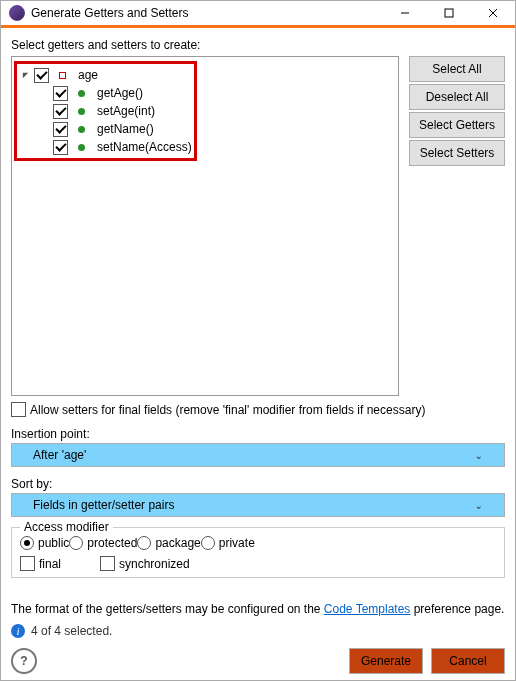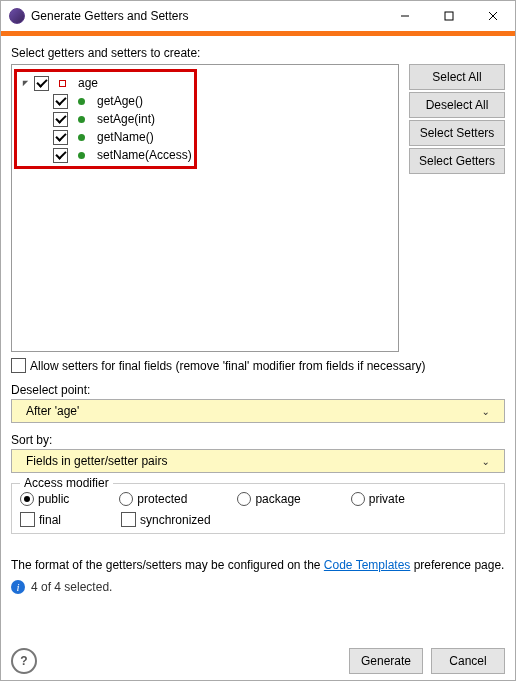--- a/index.html
+++ b/index.html
@@ -1,57 +1,57 @@
 <!DOCTYPE html>
 <html><head>
 <meta charset="utf-8">
 <style>
 html,body{margin:0;padding:0;font-family:"Segoe UI",Tahoma,sans-serif;font-size:12px;color:#000;background:#fff}
 .window{width:516px;height:681px;border:1px solid #aaa;box-sizing:border-box;display:flex;flex-direction:column}
-.titlebar{height:30px;display:flex;align-items:center;padding:0 0 0 8px;border-bottom:5px solid #f97316}
+.titlebar{height:30px;display:flex;align-items:center;padding:0 0 0 8px;border-bottom:3px solid #f97316}
 .titlebar .ico{width:14px;height:14px;border:1px solid #5a3b8a;border-radius:50%;margin-right:6px;position:relative;background:linear-gradient(135deg,#6b4da8,#3b245c)}
 .titlebar .title{flex:1}
 .winbtns{display:flex;height:100%}
 .winbtn{width:44px;display:flex;align-items:center;justify-content:center;color:#333}
 .winbtn svg{width:10px;height:10px}
 .content{padding:10px 10px 6px 10px;display:flex;flex-direction:column;flex:1;box-sizing:border-box}
 .toprow{display:flex;gap:10px;margin-top:4px}
 .treewrap{flex:1}
-.treebox{border:1px solid #999;height:288px;overflow:auto;background:#fff;padding:4px 2px 2px 2px;box-sizing:border-box}
+.treebox{border:1px solid #999;height:340px;overflow:auto;background:#fff;padding:4px 2px 2px 2px;box-sizing:border-box}
 .hl{border:3px solid #d30000;padding:2px;display:inline-block}
 .node{display:flex;align-items:center;height:18px;gap:3px;white-space:nowrap}
 .arrow{width:12px;display:inline-flex;justify-content:center;color:#555}
 .cb{width:13px;height:13px;border:1px solid #555;display:inline-flex;align-items:center;justify-content:center;background:#fff}
 .cb.on::after{content:"";width:8px;height:4px;border-left:2px solid #000;border-bottom:2px solid #000;transform:rotate(-45deg);margin-top:-3px}
 .sq{width:7px;height:7px;display:inline-block;box-sizing:border-box}
 .sq.red{border:1px solid #c00}
 .sq.grn{background:#2a912a;border-radius:50%}
 .nlabel{color:#000}
 .child{margin-left:34px}
 .btncol{display:flex;flex-direction:column;gap:2px;width:96px}
 .btn{border:1px solid #adadad;background:#e1e1e1;height:24px;display:flex;align-items:center;justify-content:center;font-size:12px;cursor:default}
 .row{display:flex;align-items:center;gap:4px;margin-top:6px}
 .lbl{margin-top:10px;margin-bottom:2px}
-.combo{border:1px solid #adadad;background:#fef9c3;height:22px;display:flex;align-items:center;padding:0 14px;justify-content:space-between}
+.combo{border:1px solid #adadad;background:#7dd3fc;height:22px;display:flex;align-items:center;padding:0 21px;justify-content:space-between}
 .combo .v{flex:1}
 .combo .ar{font-size:10px;color:#333}
 .group{border:1px solid #ccc;margin-top:10px;padding:8px 8px 6px 8px;position:relative}
 .group .gt{position:absolute;top:-8px;left:8px;background:#fff;padding:0 4px}
-.radios{display:flex;gap:50px;margin-bottom:6px}
+.radios{display:flex;margin-bottom:6px}
 .rad{display:flex;align-items:center;gap:4px}
 .radio{width:12px;height:12px;border:1px solid #555;border-radius:50%;display:inline-flex;align-items:center;justify-content:center}
 .radio.on::after{content:"";width:6px;height:6px;background:#000;border-radius:50%}
-.checks{display:flex;gap:60px}
+.checks{display:flex;gap:39px}
 .link{color:#0066cc;text-decoration:underline}
 .status{display:flex;align-items:center;gap:6px;margin-top:8px;color:#333}
 .status .i{width:14px;height:14px;border-radius:50%;background:#1e6fd6;color:#fff;font-style:italic;font-family:Georgia,serif;font-size:11px;display:flex;align-items:center;justify-content:center}
 .footer{margin-top:auto;display:flex;align-items:center;padding-top:10px}
 .help{width:22px;height:22px;border:2px solid #777;border-radius:50%;display:flex;align-items:center;justify-content:center;color:#555;font-weight:bold}
 .spacer{flex:1}
-.fbtn{border:1px solid #adadad;background:#e5e5e5;width:72px;height:24px;display:flex;align-items:center;justify-content:center;margin-left:8px}
+.fbtn{border:1px solid #adadad;background:#c2410c;width:72px;height:24px;display:flex;align-items:center;justify-content:center;margin-left:8px}
 </style>
 </head>
 <body>
 
 <div class="window">
   <div class="titlebar">
     <span class="ico"></span>
     <span class="title">Generate Getters and Setters</span>
     <div class="winbtns">
       <div class="winbtn">
@@ -125,31 +125,31 @@
                 <span style="width:6px"></span>
                 <span class="nlabel">setName(Access)</span>
               </div>
             </div>
           </div>
         </div>
       </div>
       <div class="btncol">
         <div class="btn">Select All</div>
         <div class="btn">Deselect All</div>
+        <div class="btn">Select Getters</div>
         <div class="btn">Select Setters</div>
-        <div class="btn">Select Getters</div>
       </div>
     </div>
 
     <div class="row">
       <span class="cb"></span>
       <span>Allow setters for final fields (remove 'final' modifier from fields if necessary)</span>
     </div>
 
-    <div class="lbl">Deselect point:</div>
+    <div class="lbl">Insertion point:</div>
     <div class="combo">
       <span class="v">After 'age'</span>
       <span class="ar">⌄</span>
     </div>
 
     <div class="lbl">Sort by:</div>
     <div class="combo">
       <span class="v">Fields in getter/setter pairs</span>
       <span class="ar">⌄</span>
     </div>

